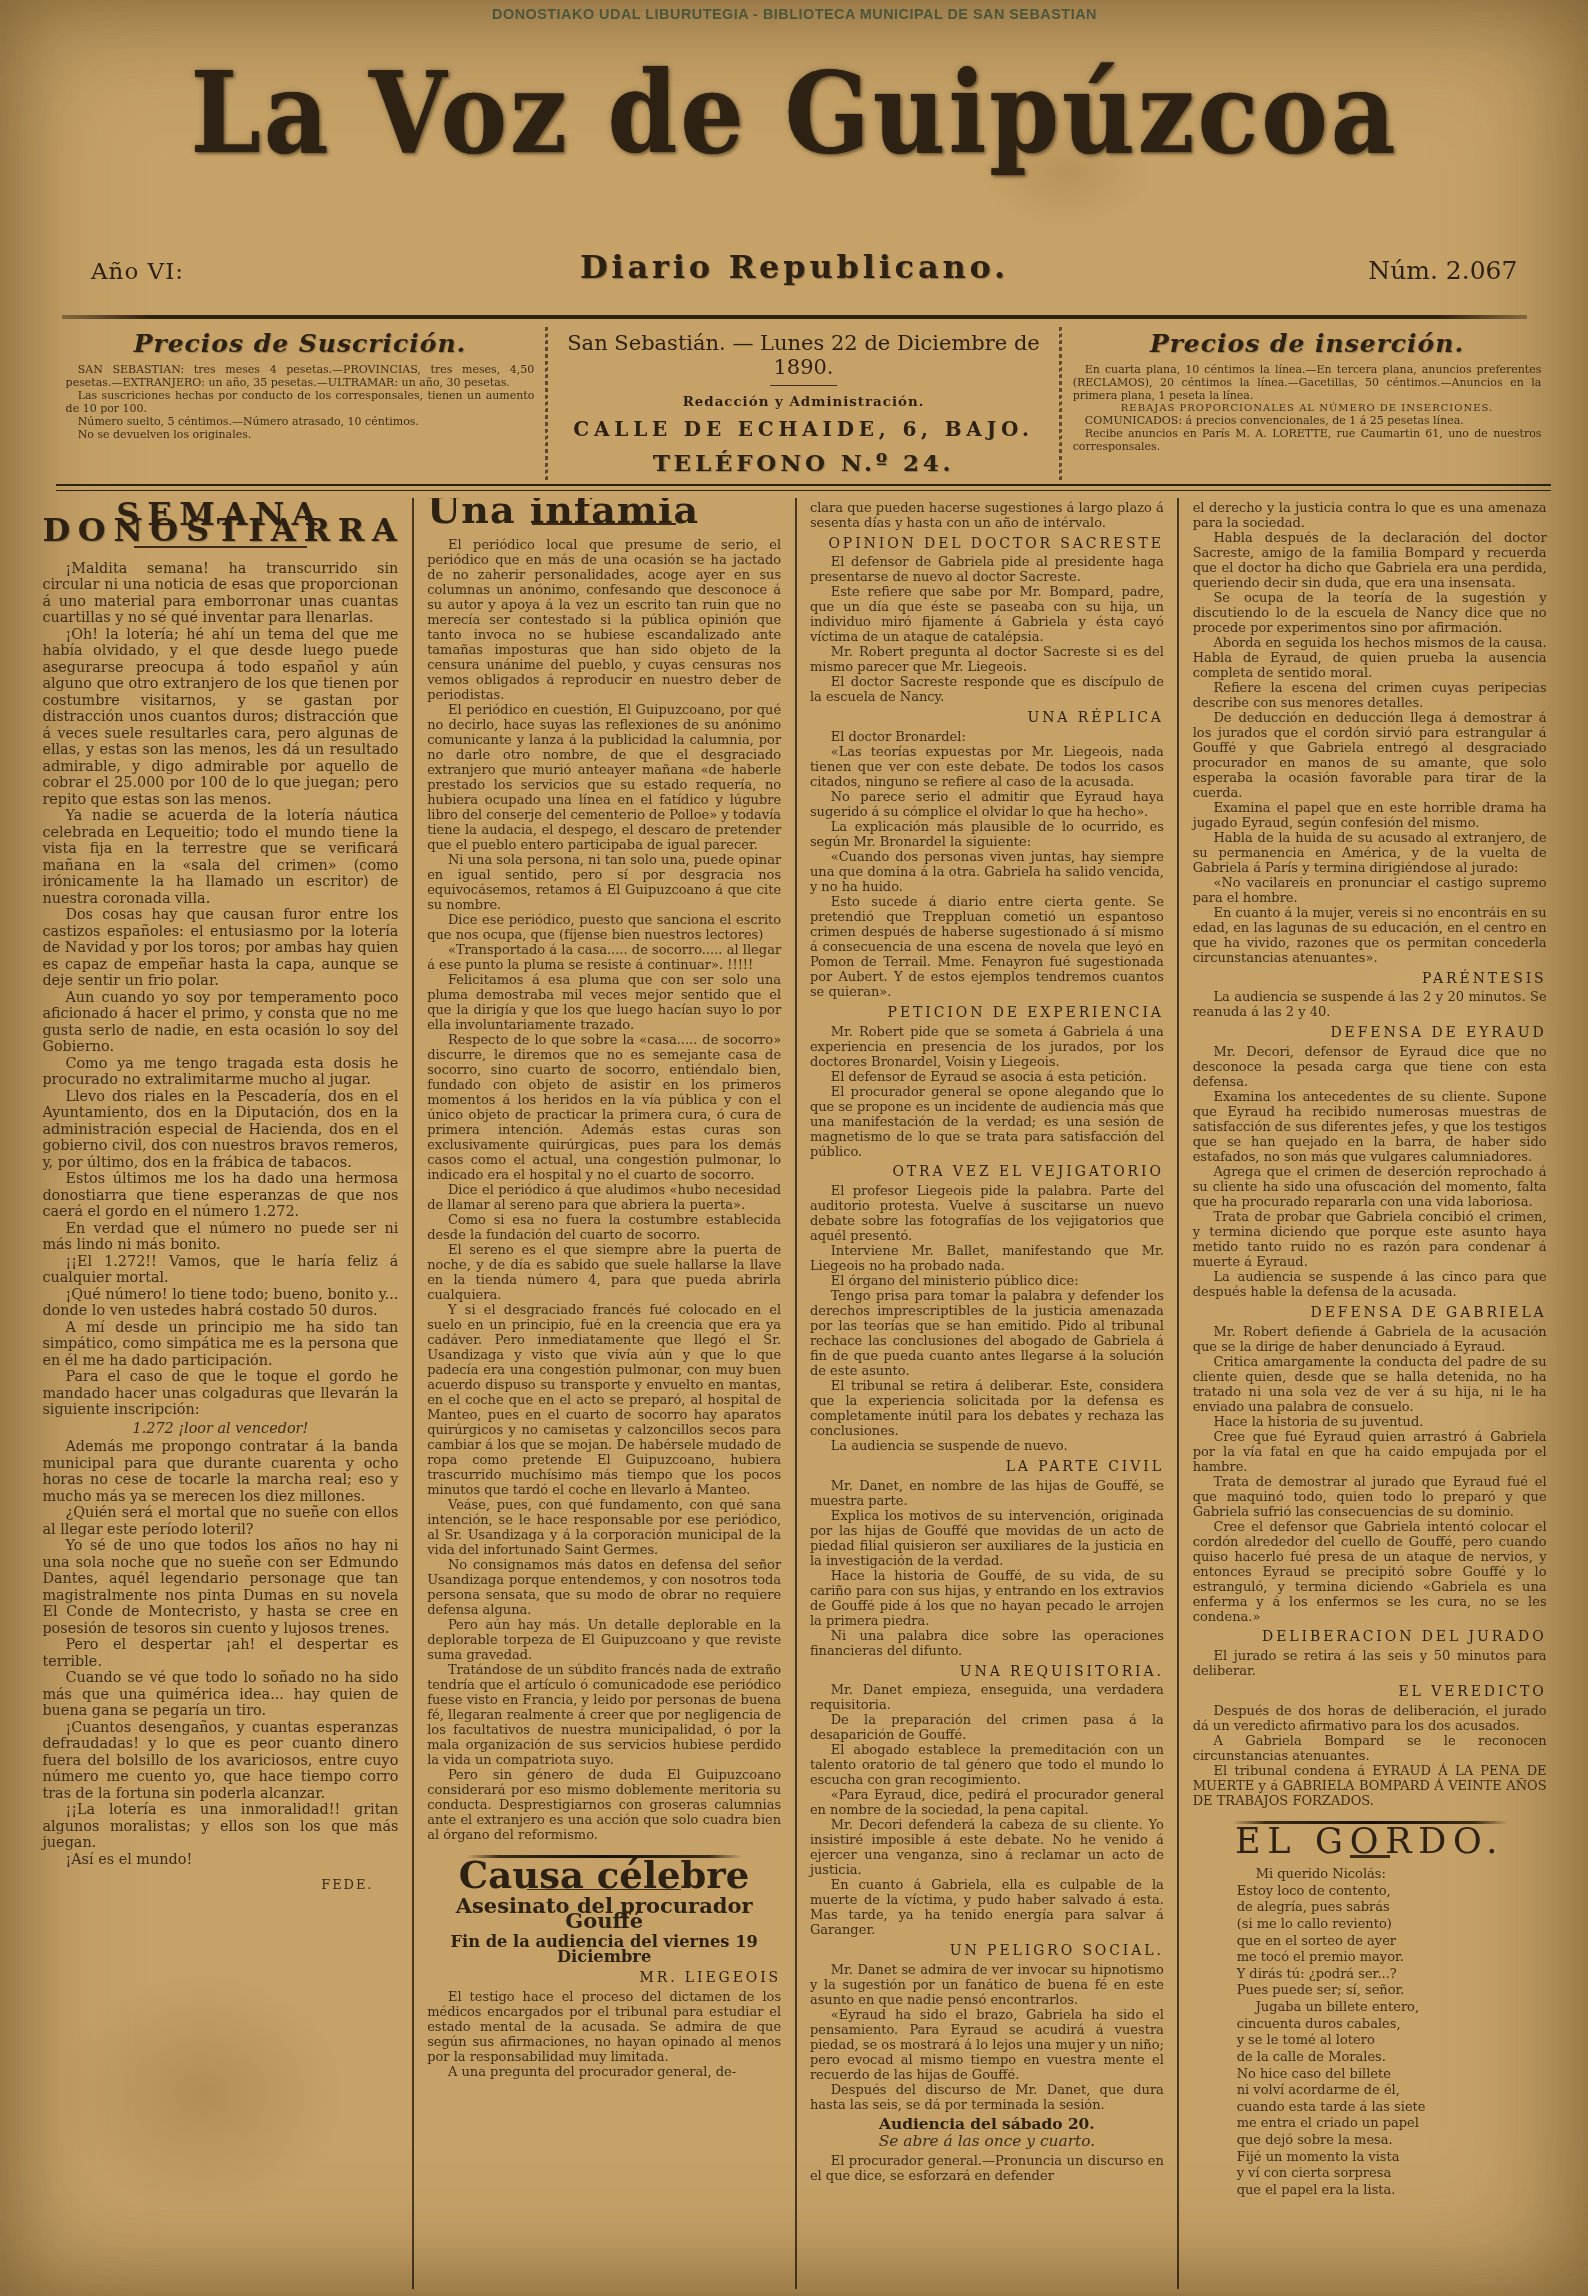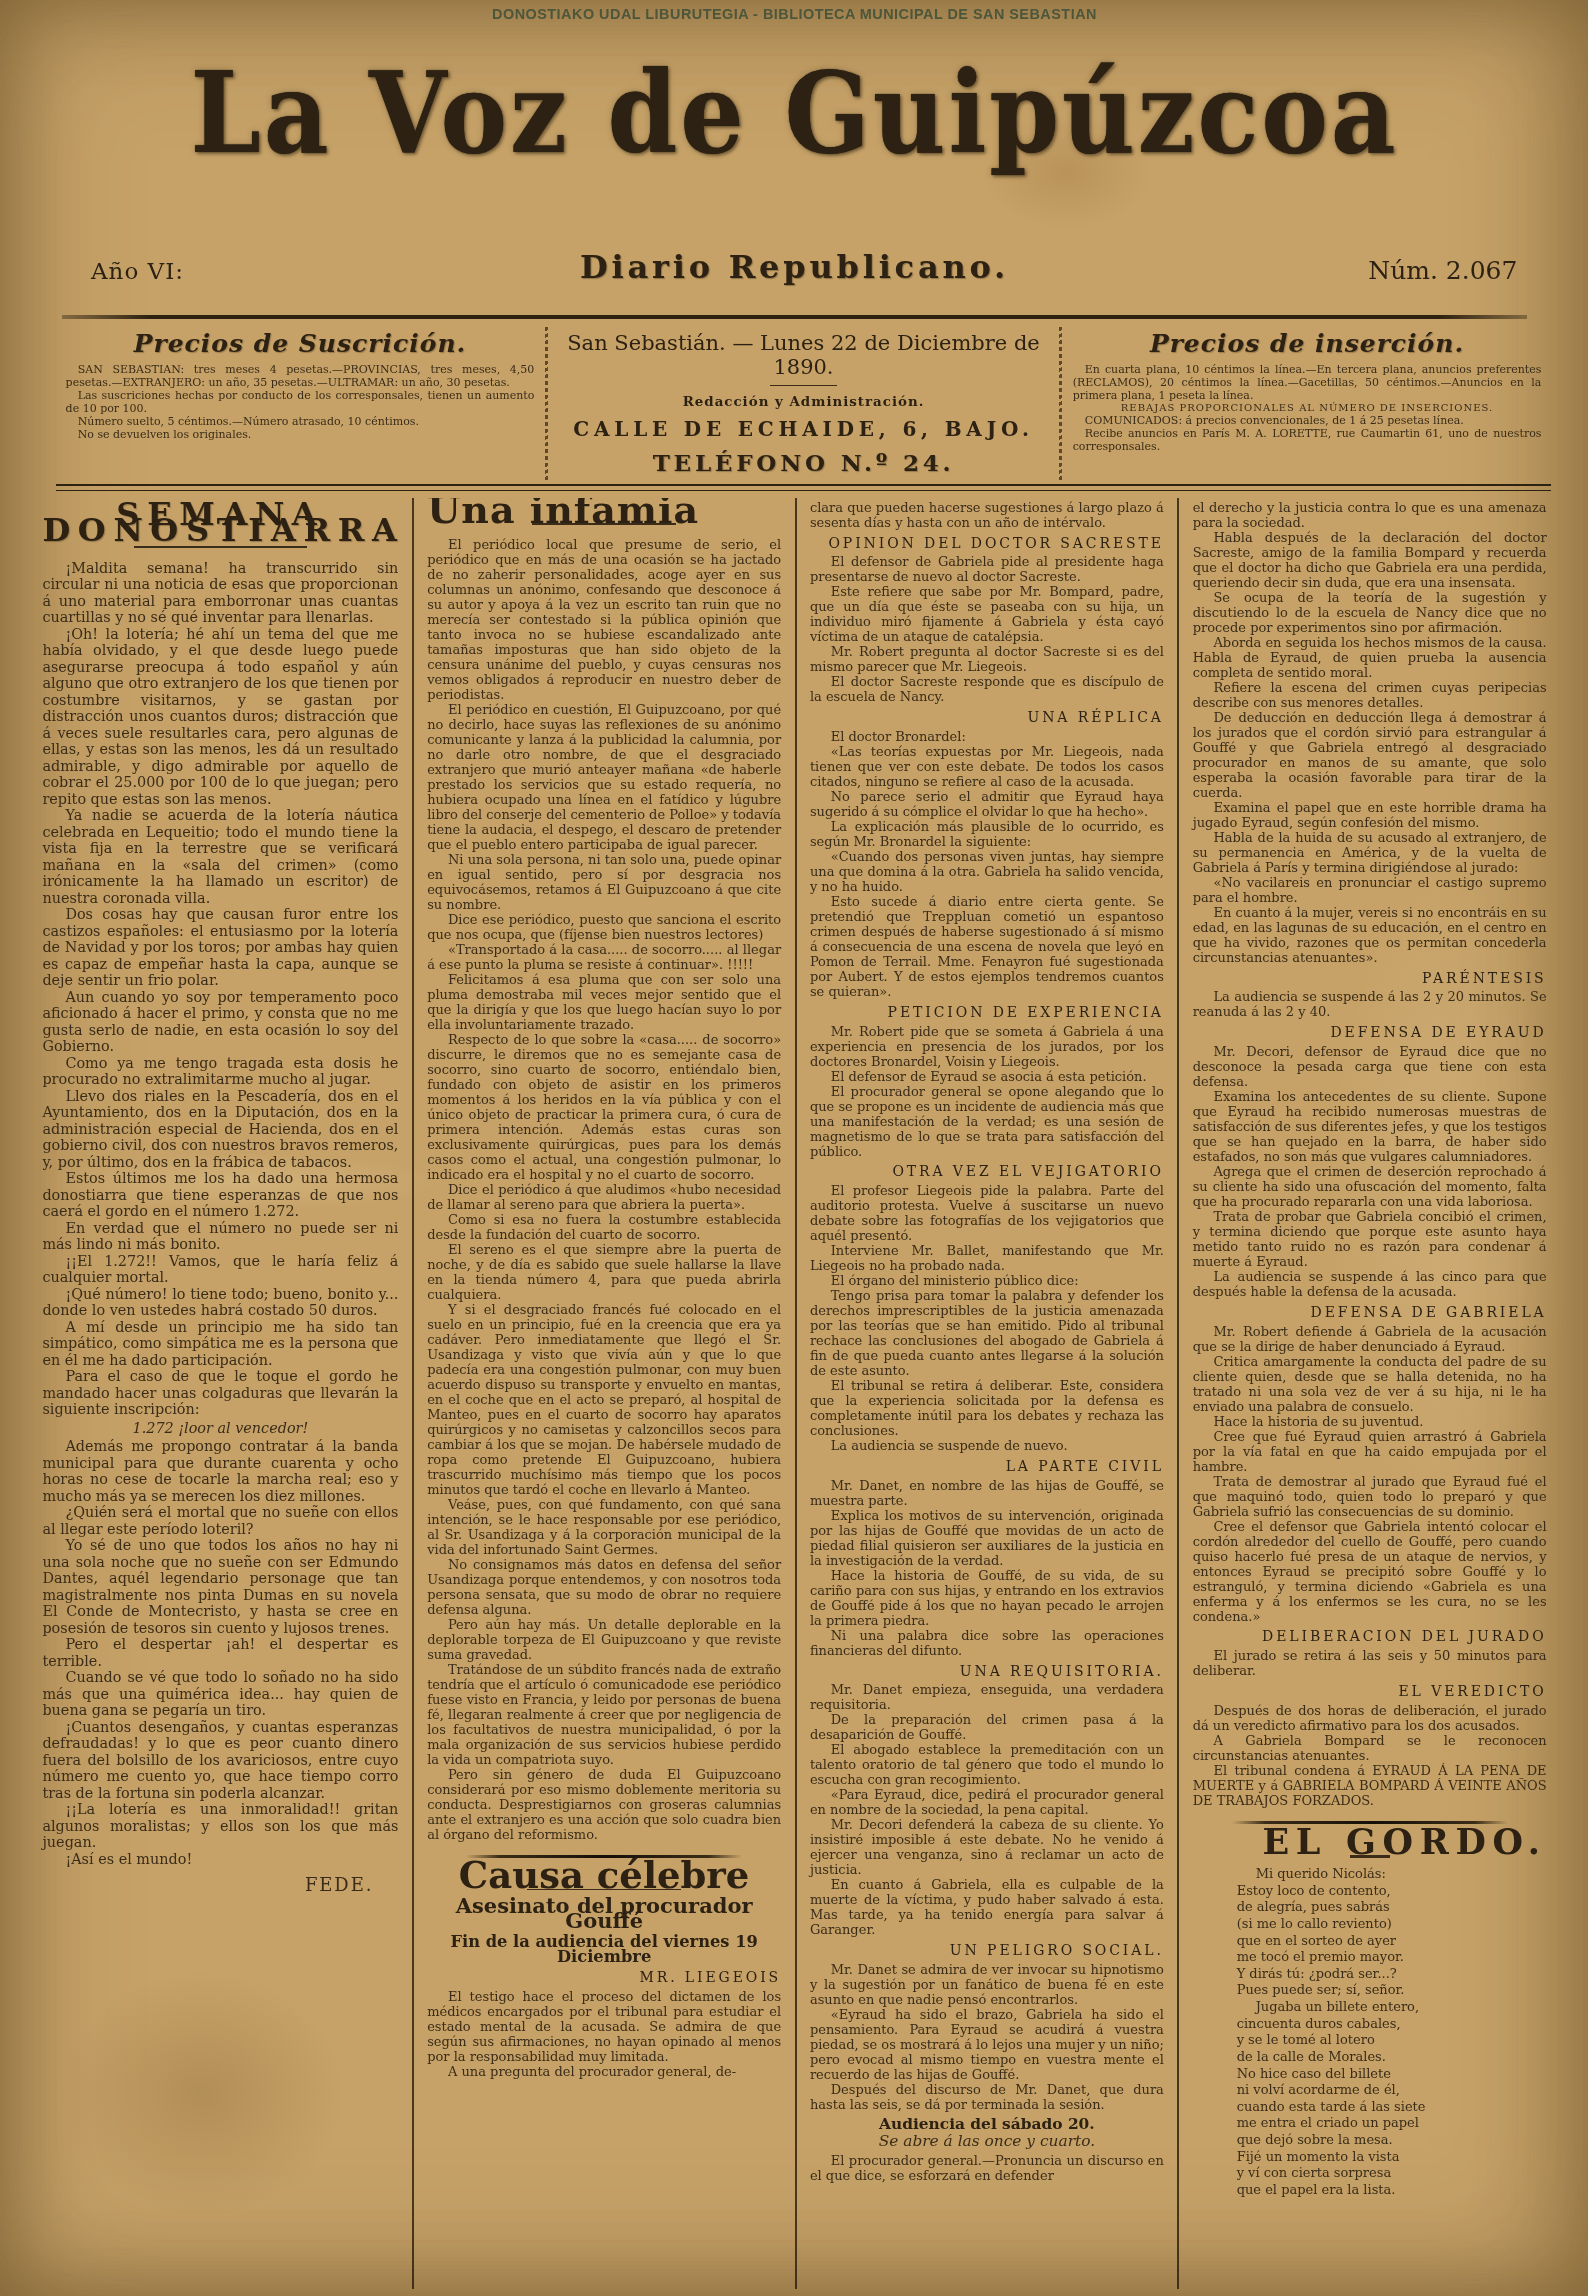--- a/index.html
+++ b/index.html
@@ -111,31 +111,31 @@
     text-align:left; font-size:38px; font-weight:700; letter-spacing:1px;
     margin:1.9px 0 11.5px 0; color:var(--ink-dark);
   }
   .blk-title2::after{content:""; display:block; width:144px; height:1.9px; background:#3a2c18; margin:6.7px auto 0 auto;}
   .blk-title3{
     text-align:center; font-size:37px; font-weight:700;
     margin:5.8px 0 7.7px 0; color:var(--ink-dark);
   }
   .blk-title3::after{content:""; display:block; width:154px; height:1.9px; background:#3a2c18; margin:5.8px auto 0 auto;}
   .blk-title4{
-    text-align:right; font-size:35px; font-weight:700; letter-spacing:6.7px;
+    text-align:center; font-size:35px; font-weight:400; letter-spacing:6.7px;
     margin:9.6px 0 7.7px 0; color:var(--ink-dark);
   }
   .blk-title4::after{content:""; display:block; width:40px; height:2.9px; background:#3a2c18; margin:6.7px auto 7.7px auto;}
   .blk-subtitle{text-align:center; font-size:21px; font-weight:700; margin:5.8px 0 5.8px 0; color:var(--ink-dark);}
   .blk-subtitle2{text-align:center; font-size:16.3px; font-weight:700; margin:0 0 5.8px 0; color:var(--ink-dark);}
   .blk-sub{text-align:right; font-size:14px; letter-spacing:2.9px; margin:5.8px 0 3.8px 0; color:var(--ink-dark);}
   .blk-subbold{text-align:center; font-size:15.4px; font-weight:700; margin:4.8px 0 1.9px 0; color:var(--ink-dark);}
   .blk-subitalic{text-align:center; font-size:15.4px; font-style:italic; margin:0 0 3.8px 0;}
   .blk-citalic{text-align:center; font-style:italic; margin:1.9px 0;}
-  .blk-sig{text-align:right; padding-right:25px; letter-spacing:1.9px; margin-top:9.6px; font-size:18px;}
+  .blk-sig{text-align:right; padding-right:25px; letter-spacing:1.9px; margin-top:9.6px; font-size:13px;}
   .blk-divider{
     width:78%; height:2.9px; margin:13.4px auto 9.6px auto;
     background:linear-gradient(90deg, transparent, #3a2c18 12%, #140f08 50%, #3a2c18 88%, transparent);
   }
   .blk-verse{text-align:left; margin-left:44px; line-height:1.28;}
   .blk-verse-i{text-align:left; margin-left:63px; line-height:1.28;}
 </style>
 </head>
 <body>
 

